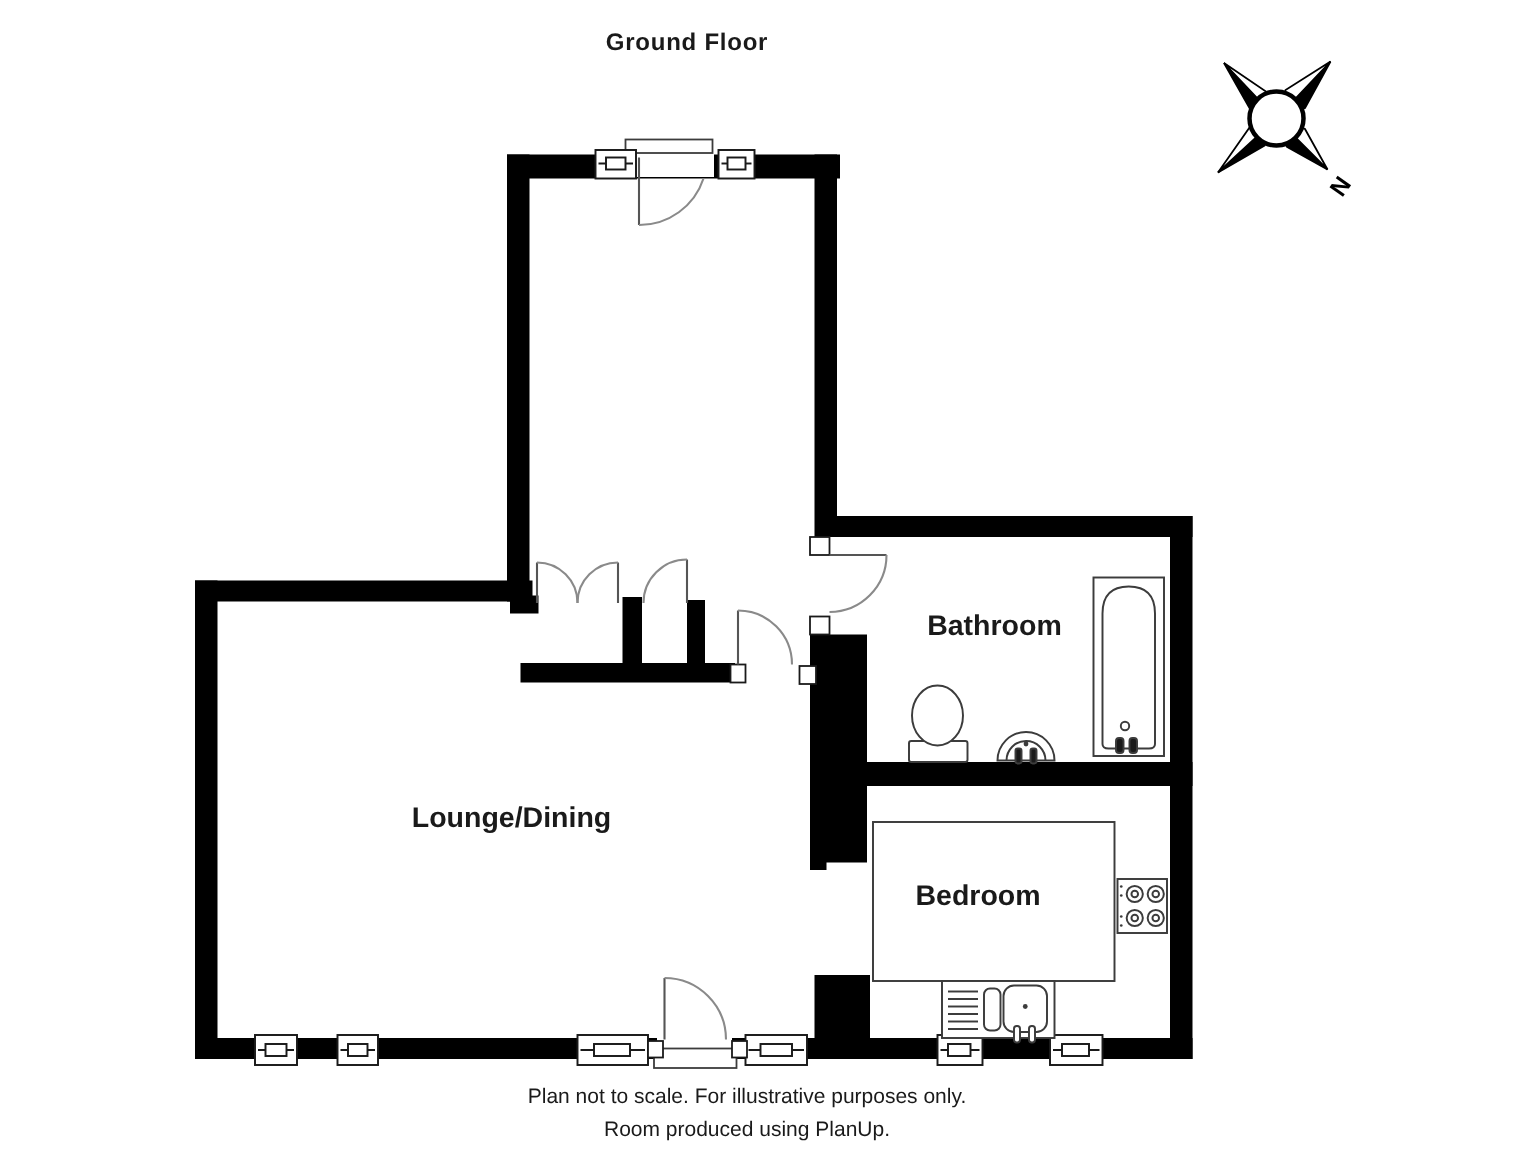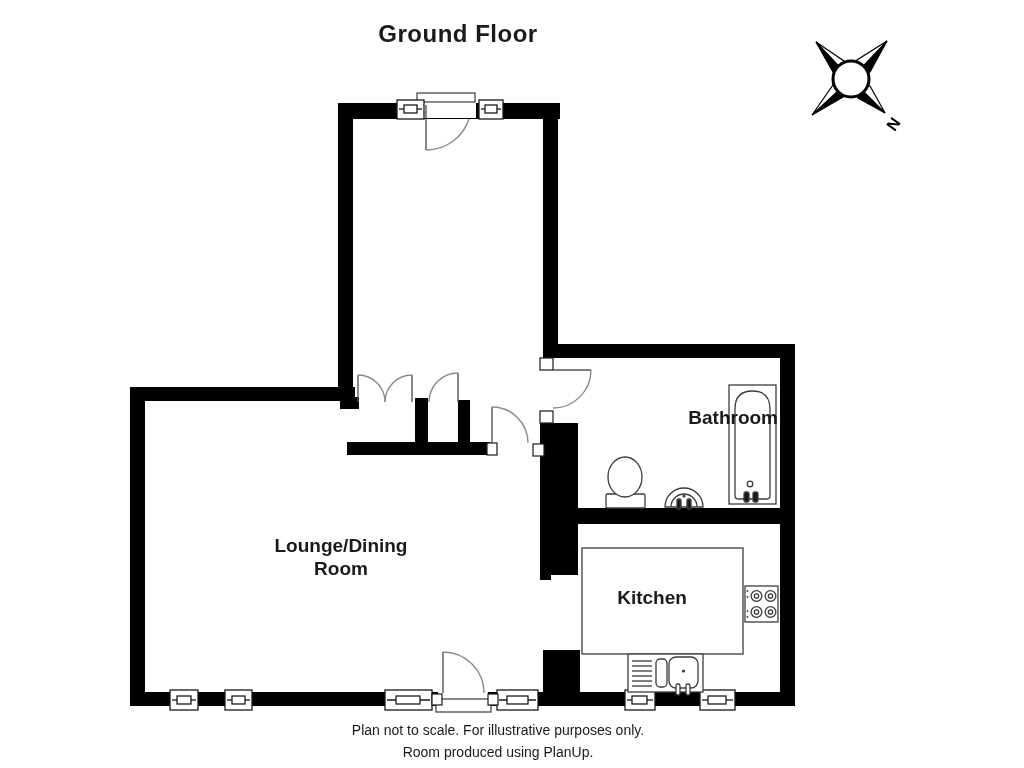--- a/index.html
+++ b/index.html
@@ -1,19 +1,19 @@
 <!DOCTYPE html>
 <html><head>
 <meta charset="utf-8">
 <style>
   html,body{margin:0;padding:0;background:#ffffff;}
   .canvas{position:relative;width:1024px;height:768px;background:#ffffff;overflow:hidden;
           font-family:"Liberation Sans",sans-serif;color:#1a1a1a;}
   .title{position:absolute;left:298px;top:20px;width:320px;text-align:center;
-         font-size:24px;font-weight:bold;letter-spacing:0.5px;}
+         font-size:16px;font-weight:bold;letter-spacing:0.5px;}
   .room-label{position:absolute;text-align:center;font-size:19px;font-weight:bold;white-space:nowrap;}
   .room-label.two-line{white-space:normal;line-height:23px;}
   .footer{position:absolute;left:208px;top:719px;width:580px;text-align:center;
           font-size:14px;line-height:22px;}
   svg{position:absolute;left:0;top:0;}
   svg text{font-family:"Liberation Sans",sans-serif;}
   .area{position:absolute;}
 </style>
 </head>
 <body>
@@ -209,25 +209,24 @@
       <circle cx="851" cy="79" r="18" fill="#ffffff" stroke="#000000" stroke-width="3"></circle>
       <text transform="translate(889,121) rotate(125)" text-anchor="middle" font-size="16" font-weight="bold" fill="#000000">N</text>
     </g>
   </svg>
 
   <div class="area" style="left:353px;top:119px;width:190px;height:280px;"></div>
   <div class="area" style="left:558px;top:358px;width:222px;height:150px;"></div>
   <div class="area" style="left:580px;top:524px;width:200px;height:168px;"></div>
   <div class="area" style="left:145px;top:401px;width:395px;height:291px;"></div>
 
-  <div class="room-label" style="left:578px;top:407px;width:200px;text-align:right;">Bathroom</div>
-  <div class="room-label" style="left:552px;top:587px;width:200px;">Kitchen</div>
+  <div class="room-label" style="left:563px;top:407px;width:200px;">Bathroom</div>
+  <div class="room-label" style="left:552px;top:587px;width:200px;">Bedroom</div>
   <div class="room-label two-line" style="left:241px;top:534px;width:200px;">
     <div>Lounge/Dining</div>
-    <div>Room</div>
   </div>
 
   <div class="footer">
     <div>Plan not to scale.  For illustrative purposes only.</div>
     <div>Room produced using PlanUp.</div>
   </div>
 
 </div>
 
 </body></html>

